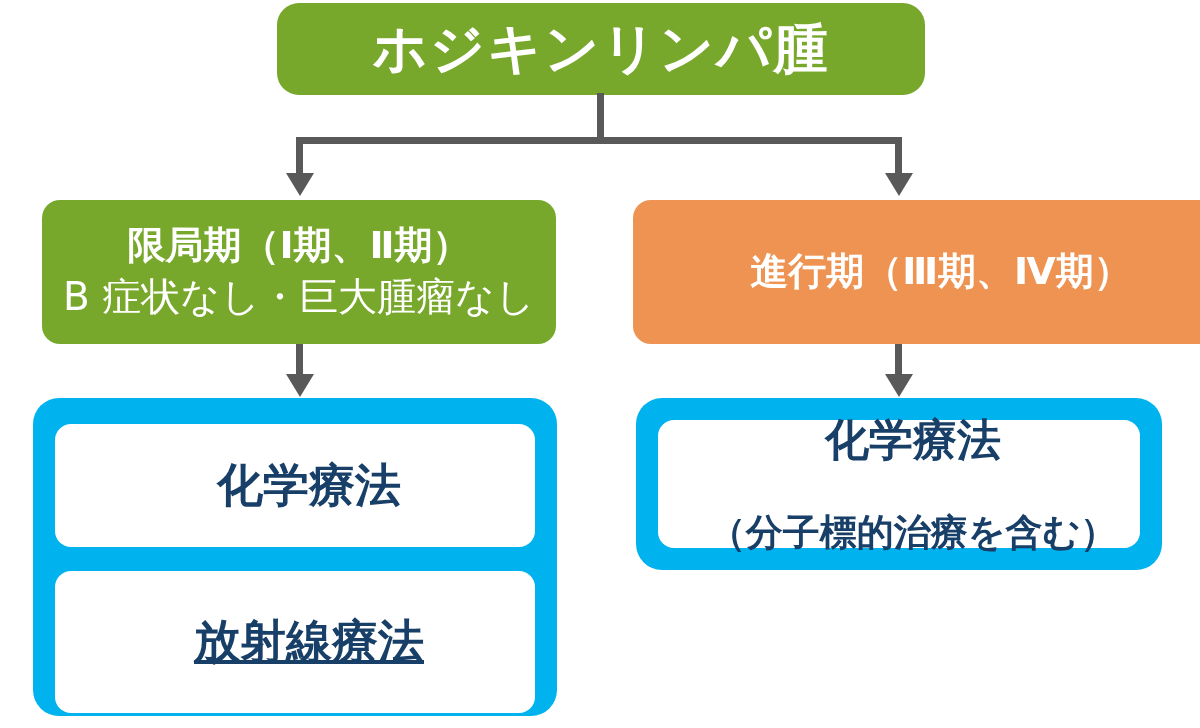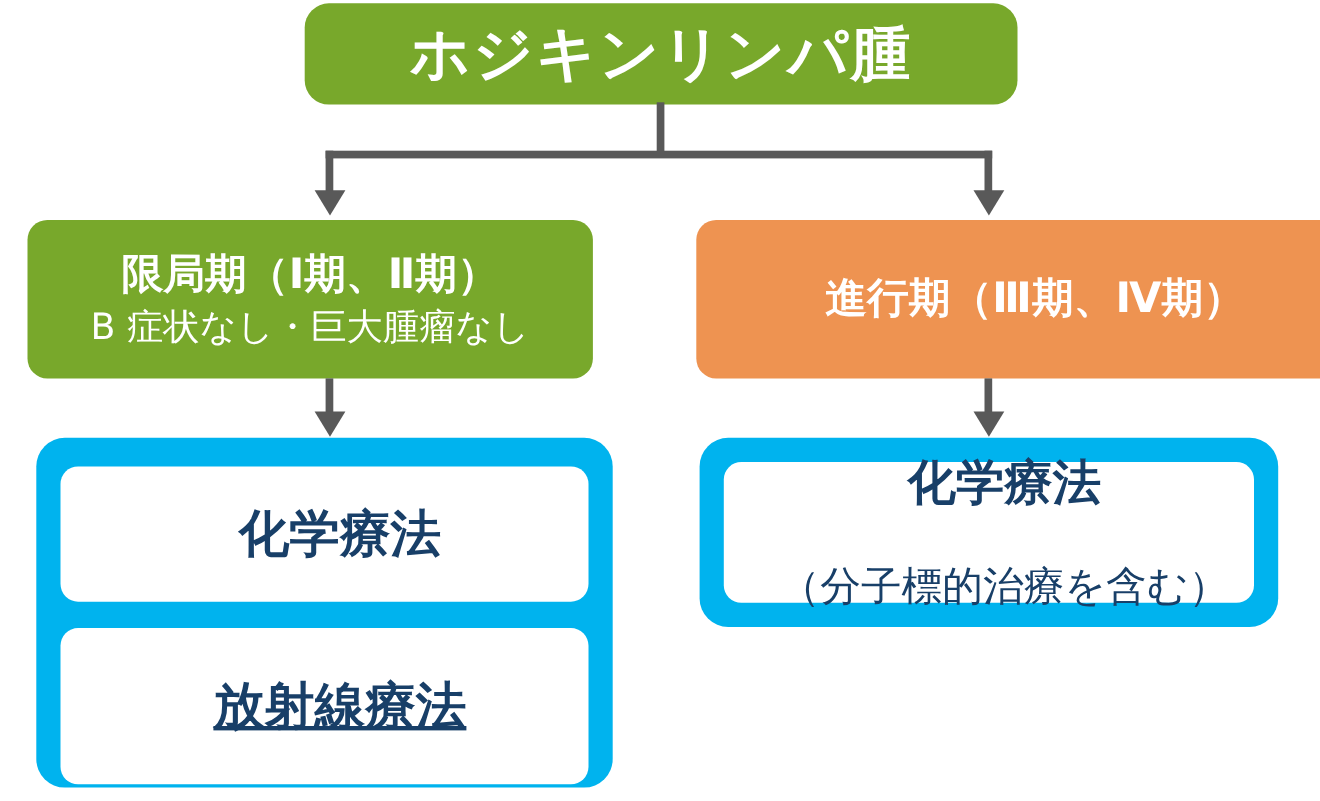--- a/index.html
+++ b/index.html
@@ -14,39 +14,39 @@
   .canvas{
     position:relative;width:1200px;height:728px;background:#ffffff;overflow:hidden;
     font-family:"DejaVu Sans","Liberation Sans",sans-serif;
   }
   .node{position:absolute;display:flex;flex-direction:column;align-items:center;justify-content:center;box-sizing:border-box;text-align:center;}
   .root-node{
     left:277px;top:3px;width:648px;height:92px;background:var(--c-green,#78a82b);
     border-radius:22px;color:#fff;font-size:54px;font-weight:700;letter-spacing:2px;
   }
   .stage-node{top:200px;height:144px;border-radius:18px;color:#fff;}
-  .stage-limited{left:25px;width:514px;background:var(--c-green,#78a82b);}
+  .stage-limited{left:42px;width:514px;background:var(--c-green,#78a82b);}
   .stage-advanced{left:633px;width:616px;background:var(--c-orange,#ee9351);}
   .stage-title{font-size:38px;font-weight:700;line-height:1.3;}
-  .stage-subtitle{font-size:33px;font-weight:500;line-height:1.3;margin-top:2px;}
+  .stage-subtitle{font-size:39px;font-weight:500;line-height:1.3;margin-top:2px;}
   .group{position:absolute;background:var(--c-blue,#00b3ee);border-radius:26px;}
   .group-limited{left:33px;top:398px;width:524px;height:318px;}
   .group-advanced{left:636px;top:398px;width:526px;height:172px;}
   .treatment-box{
     position:absolute;left:22px;right:22px;background:var(--c-white,#ffffff);border-radius:16px;
     display:flex;flex-direction:column;align-items:center;justify-content:center;text-align:center;
     color:var(--c-navy,#183f68);
     padding-left:28px;
   }
   .tb-1{top:26px;height:123px;}
   .tb-2{top:173px;height:142px;text-decoration:underline;}
   .tb-single{top:22px;bottom:22px;}
   .treatment-label{font-size:46px;font-weight:700;line-height:1.2;}
   .treatment-label-main{font-size:44px;font-weight:700;line-height:1.25;}
-  .treatment-note{font-size:37px;font-weight:400;line-height:1.25;margin-top:43px;}
+  .treatment-note{font-size:37px;font-weight:700;line-height:1.25;margin-top:43px;}
   .line{position:absolute;background:var(--c-connector,#595959);}
   .conn-stem{left:597px;top:93px;width:7px;height:48px;}
   .conn-bar{left:296px;top:137px;width:606px;height:7px;}
   .conn-drop-left{left:296px;top:137px;width:7px;height:40px;}
   .conn-drop-right{left:895px;top:137px;width:7px;height:40px;}
   .arrow-stem-left{left:296px;top:344px;width:7px;height:34px;}
   .arrow-stem-right{left:895px;top:344px;width:7px;height:34px;}
   .arrowhead{
     position:absolute;width:0;height:0;
     border-left:14px solid transparent;border-right:14px solid transparent;

